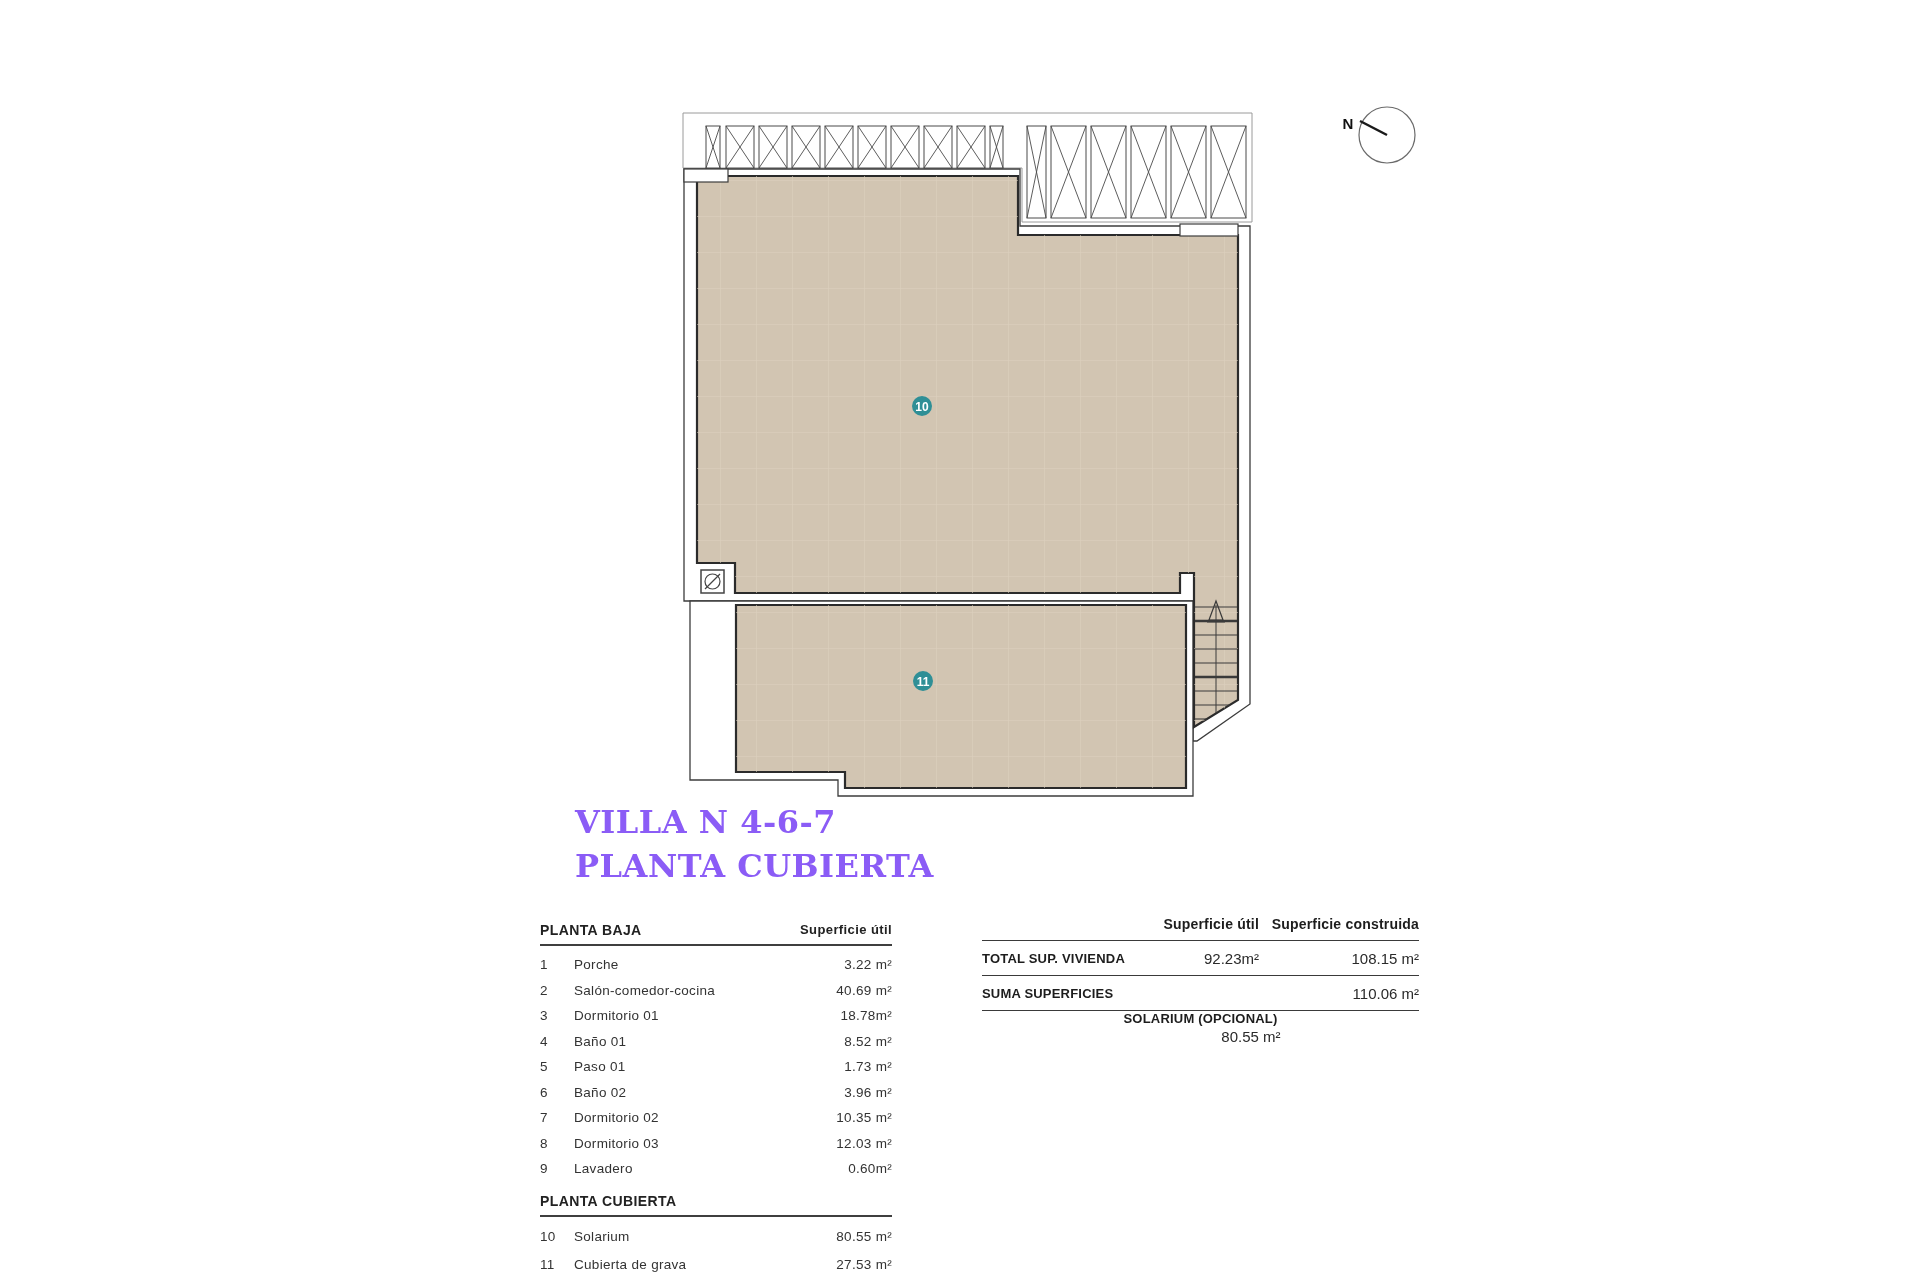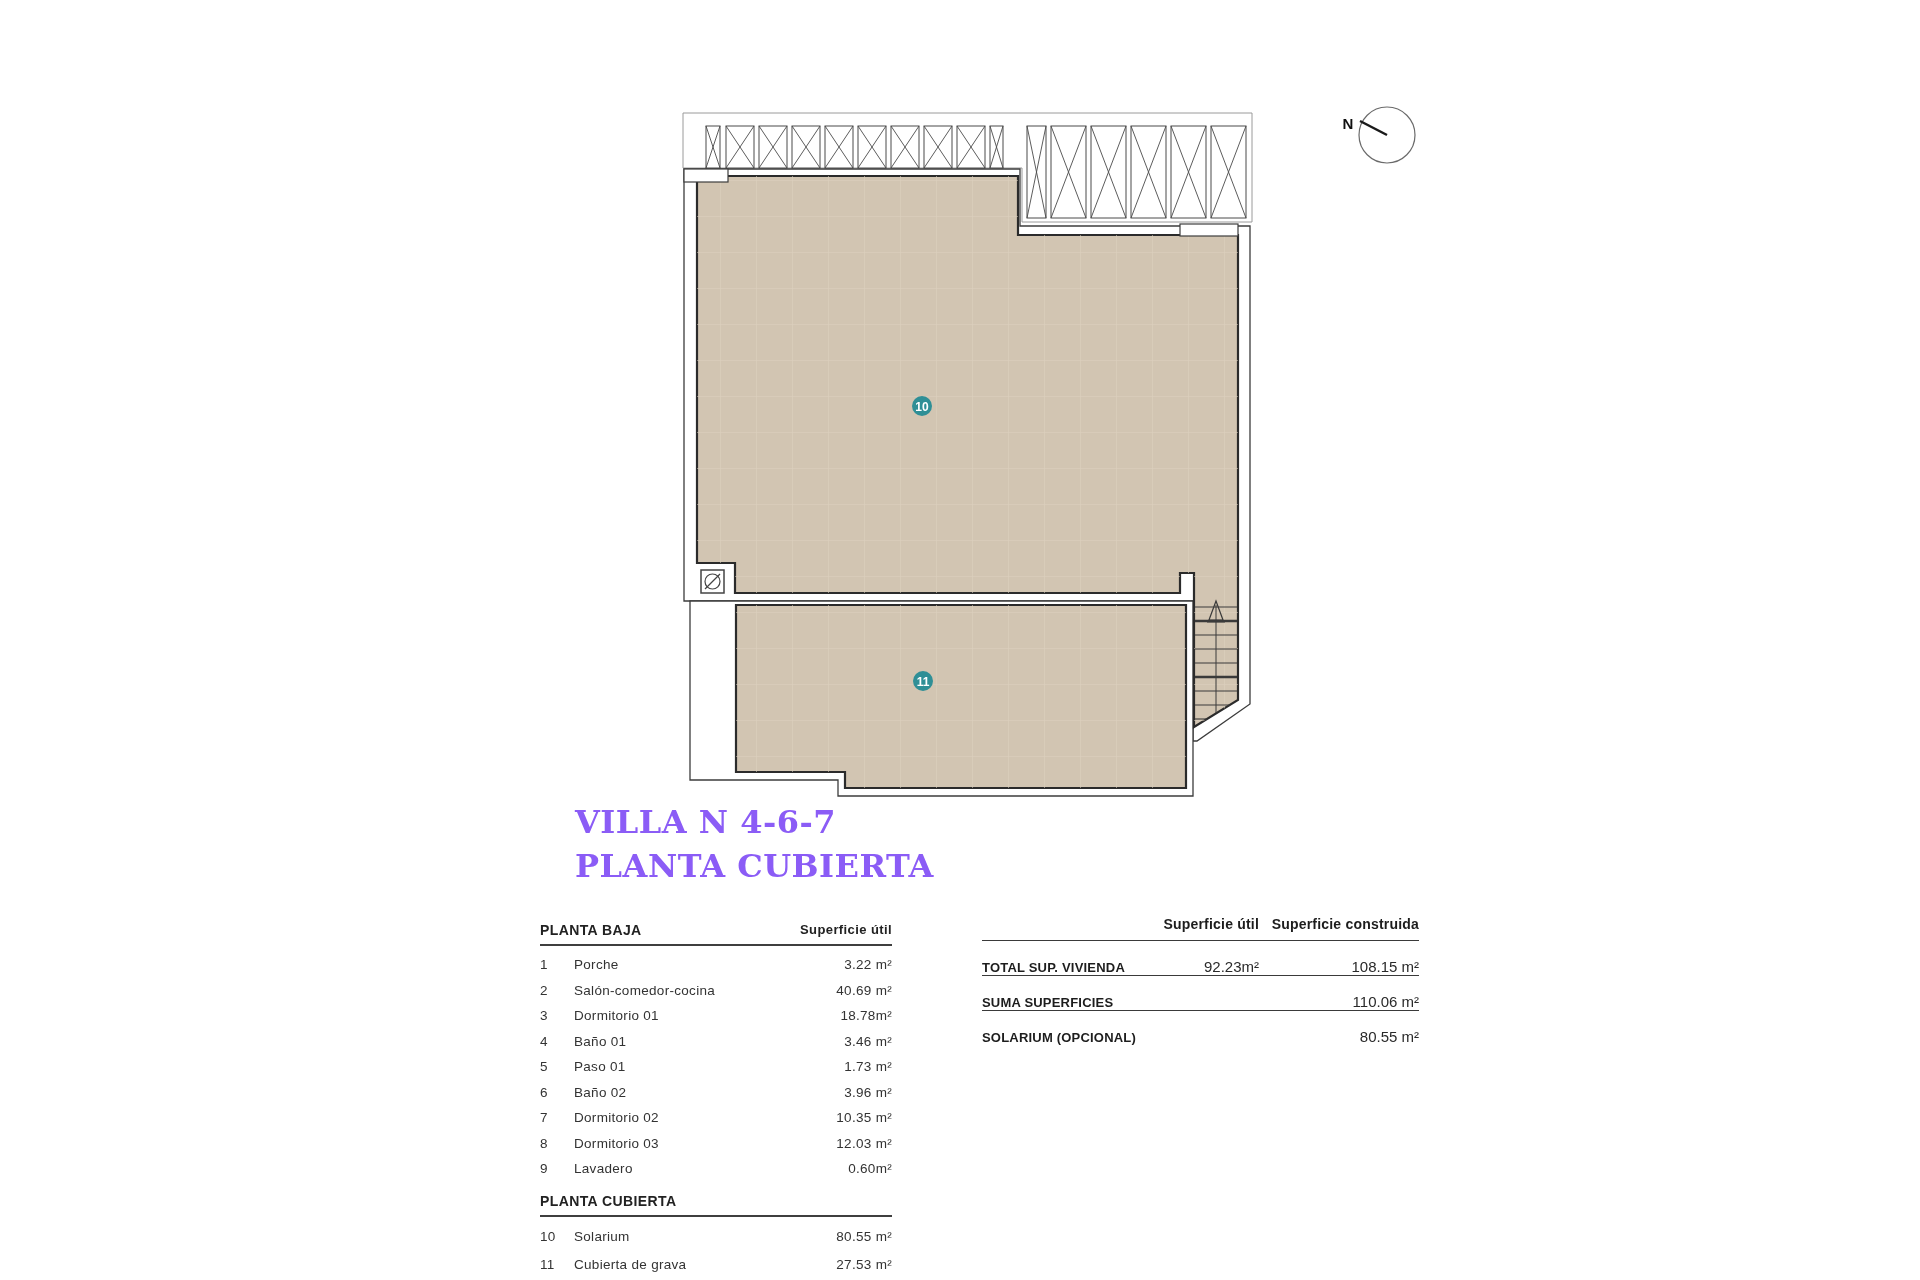--- a/index.html
+++ b/index.html
@@ -25,22 +25,22 @@
   .lrow.tall{height:28px;}
   .sec2{margin-top:3px;}
 
   
   .rtable{position:absolute;left:982px;top:910px;width:437px;}
   .rthead{display:flex;align-items:baseline;font-weight:700;font-size:14px;
           letter-spacing:.2px;color:#1d1d1d;padding:6px 0 8px 0;border-bottom:1.5px solid #3a3a3a;}
   .rthead .sp{flex:1;}
   .c1{width:118px;text-align:right;white-space:nowrap;}
   .c2{width:152px;text-align:right;white-space:nowrap;margin-left:8px;}
-  .rrow{display:flex;align-items:flex-end;min-height:34px;border-bottom:1.5px solid #3a3a3a;}
-  .rrow:last-child{border-bottom:none;}
+  .rrow{display:flex;align-items:center;min-height:34px;border-bottom:1.5px solid #3a3a3a;}
+  .rrow:last-child{border-bottom:none;flex-direction:column;}
   .rrow .lbl{flex:1;font-weight:700;font-size:13px;letter-spacing:.2px;color:#1d1d1d;}
   .rrow .c1,.rrow .c2{font-size:15px;color:#2a2a2a;}
 </style>
 </head>
 <body>
 
 <div class="canvas">
 
   <svg class="plan-svg" width="1920" height="1280" viewBox="0 0 1920 1280">
     <defs>
@@ -176,21 +176,21 @@
           <span class="v">40.69 m²</span>
         </div>
       <div class="lrow">
           <span class="n">3</span>
           <span class="nm">Dormitorio 01</span>
           <span class="v">18.78m²</span>
         </div>
       <div class="lrow">
           <span class="n">4</span>
           <span class="nm">Baño 01</span>
-          <span class="v">3.46 m²</span>
+          <span class="v">8.52 m²</span>
         </div>
       <div class="lrow">
           <span class="n">5</span>
           <span class="nm">Paso 01</span>
           <span class="v">1.73 m²</span>
         </div>
       <div class="lrow">
           <span class="n">6</span>
           <span class="nm">Baño 02</span>
           <span class="v">3.96 m²</span>

